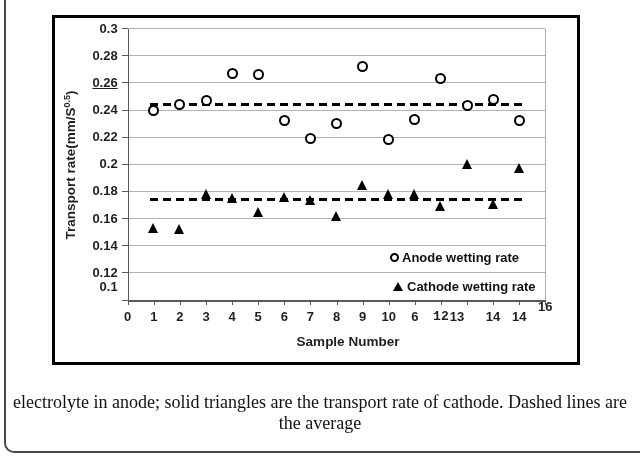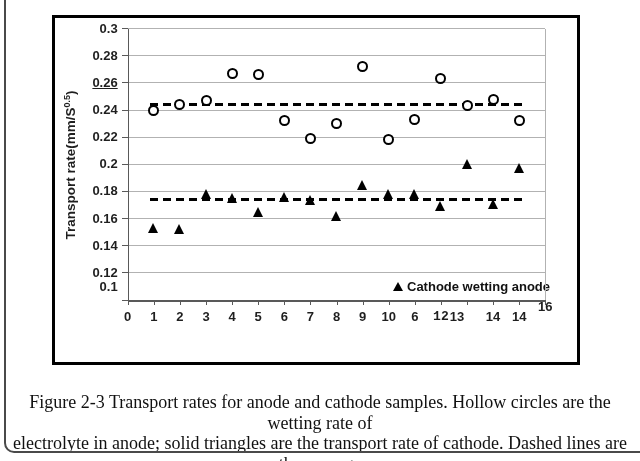--- a/index.html
+++ b/index.html
@@ -43,25 +43,30 @@
 <body>
 
 <div class="canvas">
 
   <div class="chart-frame"></div>
 
   <div class="plot-layer" id="plot-layer">
 
     <div class="y-title"><span>Transport rate(mm/S</span><sup>0.5</sup><span>)</span></div>
 
+    <div class="x-title">Sample Number</div>
 
+    <div class="legend-entry" style="left:390px;top:248px">
+      <span class="lg-circle"></span>
+      <span class="lg-label">Anode wetting rate</span>
+    </div>
 
     <div class="legend-entry" style="left:393px;top:277px">
       <span class="lg-triangle"></span>
-      <span class="lg-label">Cathode wetting anode</span>
+      <span class="lg-label">Cathode wetting rate</span>
     </div>
   <div class="gridline" style="left: 127.7px; top: 28.1px; width: 417.6px; background: rgb(178, 178, 178);"></div>
       <div class="tick" style="left: 121.7px; top: 28.1px; width: 6px; height: 1px;"></div>
       <div class="ytick-label" style="left: 75.7px; top: 21.6px;">0.3</div>
       <div class="gridline" style="left: 127.7px; top: 55.24px; width: 417.6px; background: rgb(178, 178, 178);"></div>
       <div class="tick" style="left: 121.7px; top: 55.24px; width: 6px; height: 1px;"></div>
       <div class="ytick-label" style="left: 75.7px; top: 48.74px;">0.28</div>
       <div class="gridline" style="left: 127.7px; top: 82.38px; width: 417.6px; background: rgb(178, 178, 178);"></div>
       <div class="tick" style="left: 121.7px; top: 82.38px; width: 6px; height: 1px;"></div>
       <div class="ytick-label" style="left: 75.7px; top: 75.88px; text-decoration: underline;">0.26</div>
@@ -153,19 +158,18 @@
       <div class="pt-triangle" style="left: 357.1px; top: 179.655px;"></div>
       <div class="pt-triangle" style="left: 383.2px; top: 189.154px;"></div>
       <div class="pt-triangle" style="left: 409.3px; top: 189.154px;"></div>
       <div class="pt-triangle" style="left: 435.4px; top: 201.367px;"></div>
       <div class="pt-triangle" style="left: 461.5px; top: 159.3px;"></div>
       <div class="pt-triangle" style="left: 487.6px; top: 198.653px;"></div>
       <div class="pt-triangle" style="left: 513.7px; top: 163.371px;"></div>
     </div>
 
   <div class="caption">
-    <div>Figure 2-3 Transport rates for anode and cathode samples. Hollow circles are the wetting rate of</div>
     <div>electrolyte in anode; solid triangles are the transport rate of cathode. Dashed lines are the average</div>
 
   </div>
 
   <div class="outer-border"></div>
 </div>
 
 </body></html>

